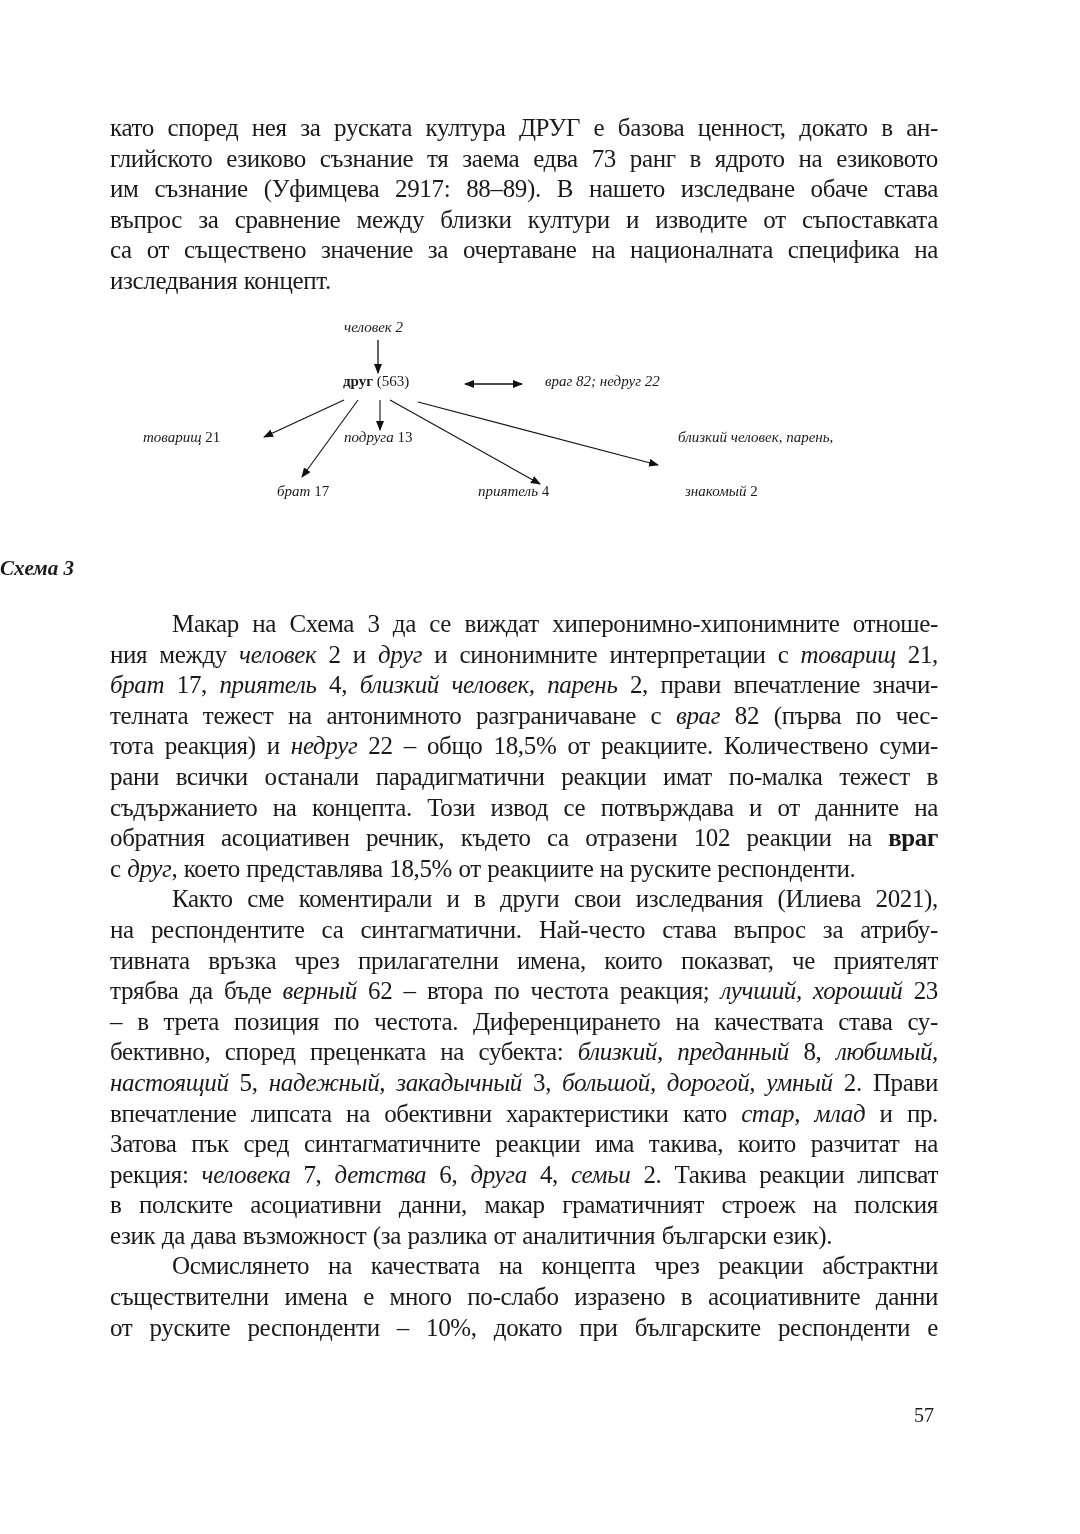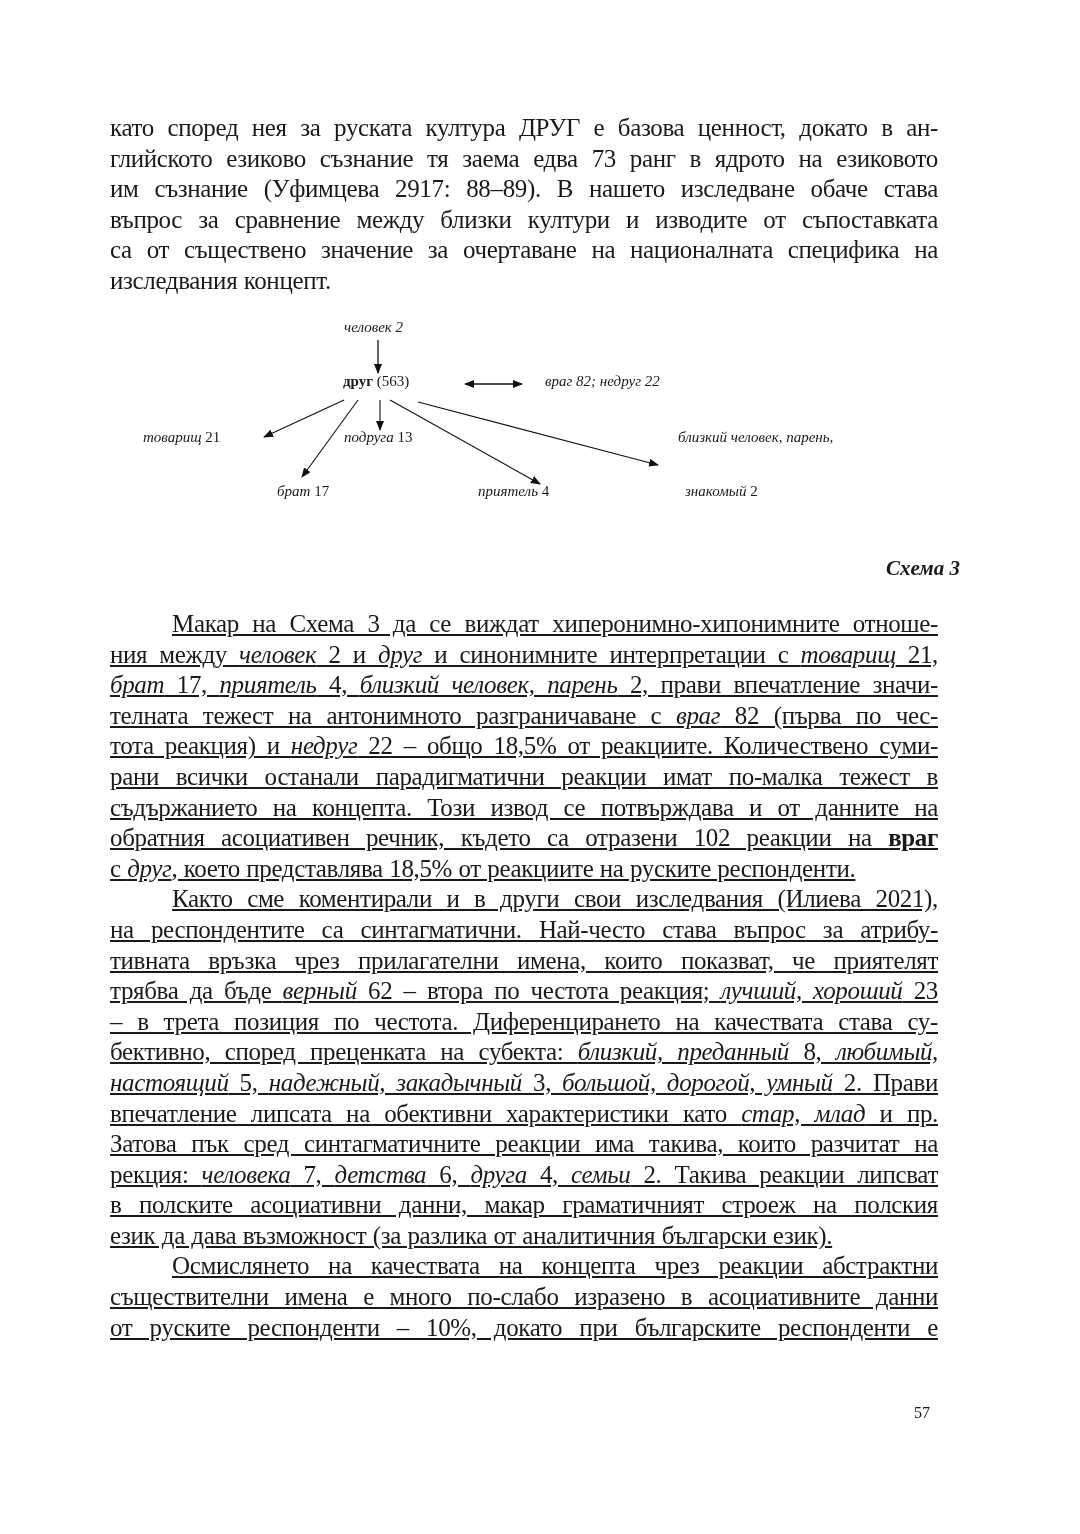--- a/index.html
+++ b/index.html
@@ -5,39 +5,39 @@
   html, body { margin: 0; padding: 0; background: #ffffff; }
   body { width: 1080px; height: 1534px; position: relative; overflow: hidden; color: #1a1a1a; }
   .page { position: absolute; left: 0; top: 0; width: 1080px; height: 1534px; }
   .text {
     position: absolute; left: 110px; width: 828px;
     font-family: "Liberation Serif", "DejaVu Serif", serif;
     font-size: 25px; line-height: 30.6px; text-align: justify;
     letter-spacing: -0.35px; word-spacing: 0.5px;
   }
   .p1 { top: 113px; }
-  .p2 { top: 609px; text-decoration: underline; }
+  .p2 { top: 609px; }
   .line { display: block; white-space: nowrap; text-align: justify; text-align-last: justify; }
   .line.last { text-align-last: left; }
   .indent { padding-left: 62px; }
   i { font-style: italic; }
   b { font-weight: bold; }
   .diagram {
     position: absolute; left: 0; top: 300px; width: 1080px; height: 230px;
     font-family: "Liberation Serif", "DejaVu Serif", serif; font-size: 15px;
   }
   .diagram .lbl { position: absolute; white-space: nowrap; }
   .diagram svg { position: absolute; left: 0; top: 0; }
   .caption {
-    position: absolute; top: 556px; left: 0; width: 960px; text-align: right;
+    position: absolute; top: 556px; left: 0; width: 960px; text-align: left;
     font-family: "Liberation Serif", serif; font-size: 21px; font-weight: bold; font-style: italic;
   }
   .page-number {
     position: absolute; left: 914px; top: 1404px;
-    font-family: "Liberation Serif", serif; font-size: 16px;
+    font-family: "Liberation Serif", serif; font-size: 20px;
   }
 </style>
 </head>
 <body>
 
 <div class="page">
 
   <div class="text p1">
     <span class="line">като според нея за руската култура ДРУГ е базова ценност, докато в ан-</span>
     <span class="line">глийското езиково съзнание тя заема едва 73 ранг в ядрото на езиковото</span>

